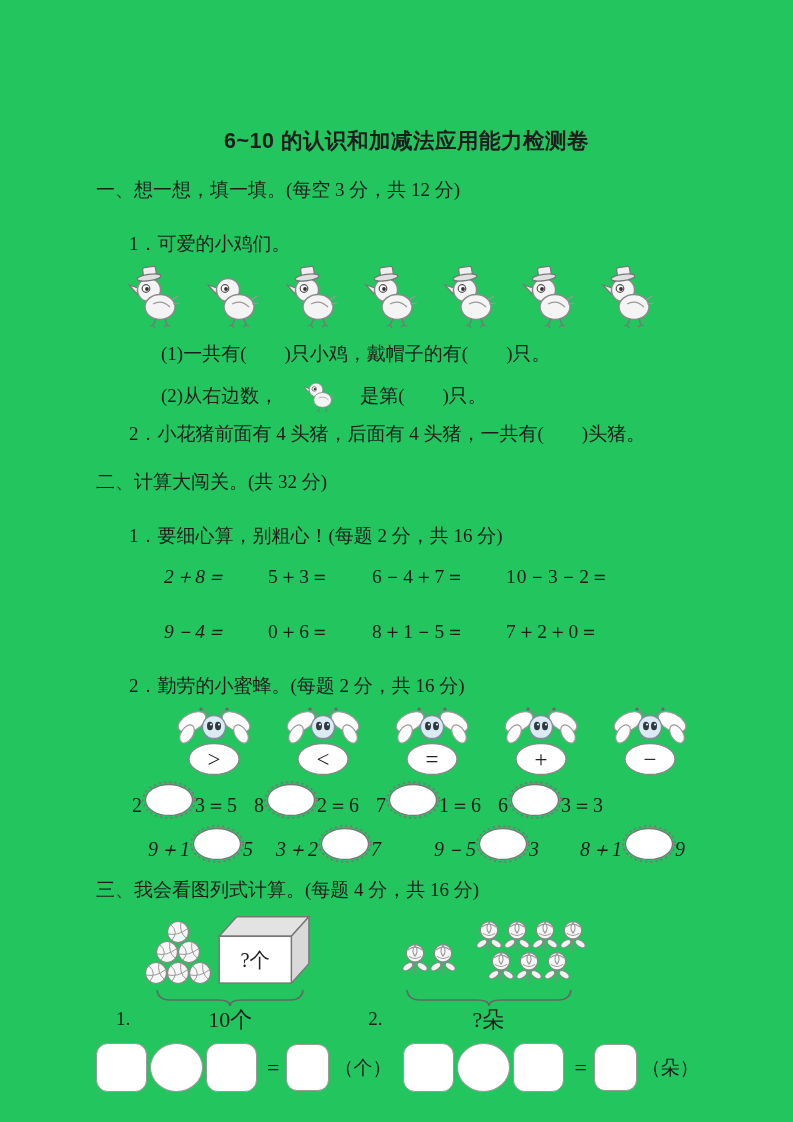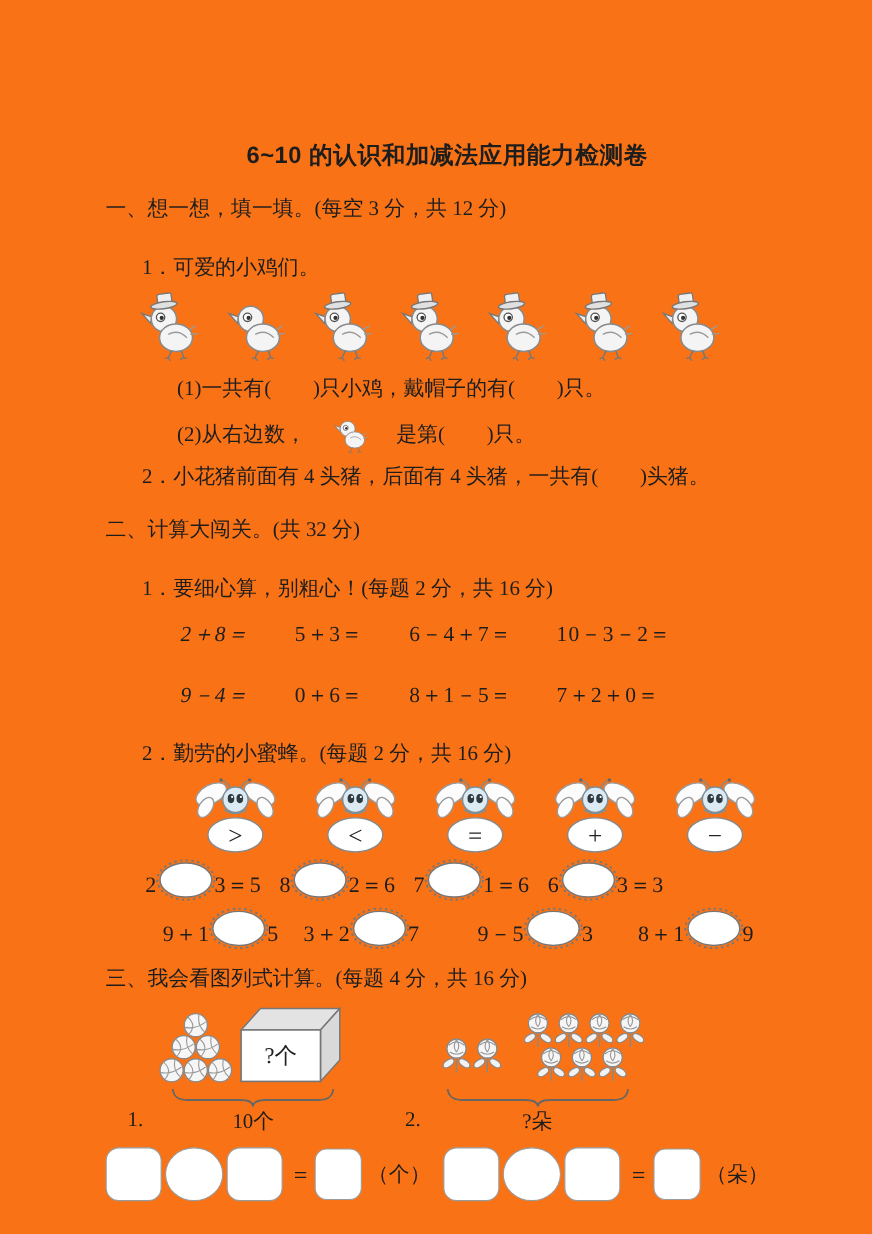--- a/index.html
+++ b/index.html
@@ -1,18 +1,18 @@
 <!DOCTYPE html>
 <html><head>
 <meta charset="utf-8">
 <style>
   html,body{margin:0;padding:0;background:#fff;}
   .page{
     position:relative;width:793px;height:1122px;box-sizing:border-box;
-    background:#f97316;outline:1px solid #ececec;overflow:hidden;
+    background:#22c55e;outline:1px solid #ececec;overflow:hidden;
     padding:126px 76px 0 96px;
     font-family:"Liberation Serif","DejaVu Serif",serif;color:#1d1d1d;
   }
   .title{
     font-family:"Liberation Sans","DejaVu Sans",sans-serif;
     font-weight:700;font-size:21.5px;text-align:center;letter-spacing:.5px;
   }
   .line{font-size:19px;line-height:26px;white-space:nowrap;}
   .h1{margin-top:22px;}
   .indent1{margin-left:33px;}
@@ -29,38 +29,38 @@
   .math-row{display:flex;margin-left:68px;}
   .math-row .mcell{display:inline-block;font-size:19.5px;letter-spacing:1px;}
   .math-row .mcell:nth-child(1){width:104px;font-style:italic;}
   .math-row .mcell:nth-child(2){width:104px;}
   .math-row .mcell:nth-child(3){width:134px;}
 
   
   .bees-row{display:flex;gap:25px;margin:6px 0 0 76px;}
   .bee{width:84px;height:72px;}
   .beq-row1{display:flex;gap:16px;margin:2px 0 0 36px;}
-  .beq-row2{display:flex;gap:22px;margin:2px 0 0 52px;}
+  .beq-row2{display:flex;gap:22px;margin:2px 0 0 52px;font-style:italic;}
   .beq{display:flex;align-items:flex-end;}
   .bnum{font-size:20px;line-height:24px;padding-bottom:4px;letter-spacing:1px;}
   .scallop{width:58px;height:42px;margin:0 -3px;}
 
   
   .pics-row{display:flex;align-items:flex-end;margin:6px 0 0 20px;}
   .pic-problem{display:flex;align-items:flex-end;}
   .pic-num{font-size:19px;line-height:24px;margin-right:8px;}
   .pic-col{display:flex;flex-direction:column;align-items:center;}
   .pic-art{display:flex;align-items:flex-end;}
   .p2art{align-items:center;margin-left:10px;}
   .balls{width:80px;height:70px;}
   .boxsvg{width:112px;height:78px;margin-left:-8px;}
   .brace{height:18px;margin-top:2px;}
   .b1{width:150px;}
   .b2{width:168px;}
-  .pic-label{font-size:19px;line-height:22px;margin-top:2px;}
+  .pic-label{font-size:22px;line-height:22px;margin-top:2px;}
   .flower{width:28px;height:37px;}
   .fl-left{display:flex;margin-top:14px;}
   .fl-right{display:flex;flex-direction:column;margin-left:18px;}
   .fl-row{display:flex;}
   .fl-row2{margin-left:12px;margin-top:-6px;}
   .gap60{width:46px;}
 
   
   .answers-row{display:flex;align-items:center;margin:12px 0 0 0;}
   .shape{box-sizing:border-box;background:#fff;border:1.7px solid #9a9a9a;display:inline-block;}

